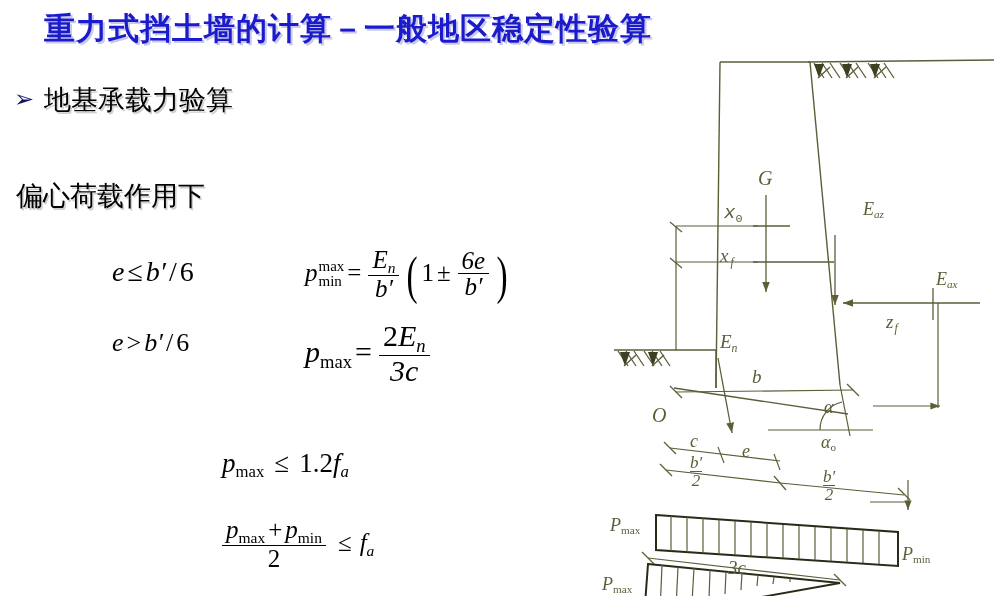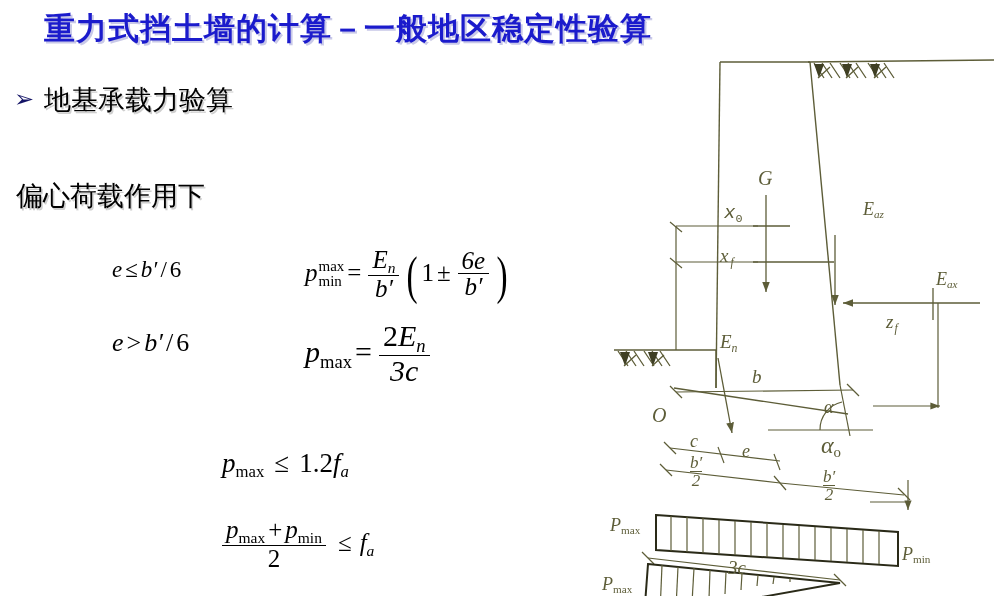--- a/index.html
+++ b/index.html
@@ -88,21 +88,21 @@
 
   .paren{
     display:inline-block;
     font-size:2.15em;
     font-style:normal;
     transform:scaleX(.62);
     vertical-align:middle;
     line-height:.82;
   }
 
-  .eq1{left:112px;top:258px;font-size:23px;}
+  .eq1{left:112px;top:258px;font-size:28px;}
   .eq2{left:112px;top:330px;font-size:26px;}
   .eq3{left:305px;top:248px;font-size:25px;}
   .eq4{left:305px;top:322px;font-size:30px;}
   .eq5{left:222px;top:450px;font-size:27px;}
   .eq6{left:218px;top:518px;font-size:25px;}
 
   
   .figure{position:absolute;left:608px;top:40px;width:386px;height:556px;}
   .figure svg{display:block;}
   .fig-label{
@@ -335,21 +335,21 @@
     <div class="fig-label" style="left:278px;top:272px;font-size:19px;">
       <span>z</span><span class="s" style="margin-left:1px;">f</span>
     </div>
 
     <div class="fig-label" style="left:144px;top:327px;font-size:19px;">b</div>
 
     <div class="fig-label" style="left:44px;top:365px;font-size:20px;">O</div>
 
     <div class="fig-label" style="left:216px;top:358px;font-size:18px;">α</div>
 
-    <div class="fig-label" style="left:213px;top:393px;font-size:24px;">
+    <div class="fig-label" style="left:213px;top:393px;font-size:18px;">
       <span>α</span><span class="sn">o</span>
     </div>
 
     <div class="fig-label" style="left:82px;top:392px;font-size:18px;">c</div>
 
     <div class="fig-label" style="left:134px;top:402px;font-size:18px;">e</div>
 
     <div class="fig-label" style="left:82px;top:414px;font-size:17px;">
       <span class="fig-frac">
         <span class="fn">b′</span>

